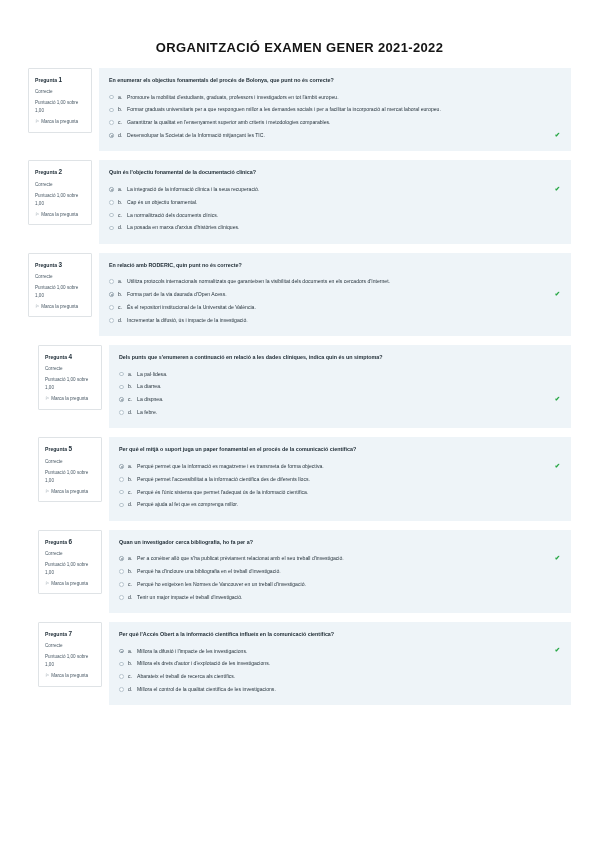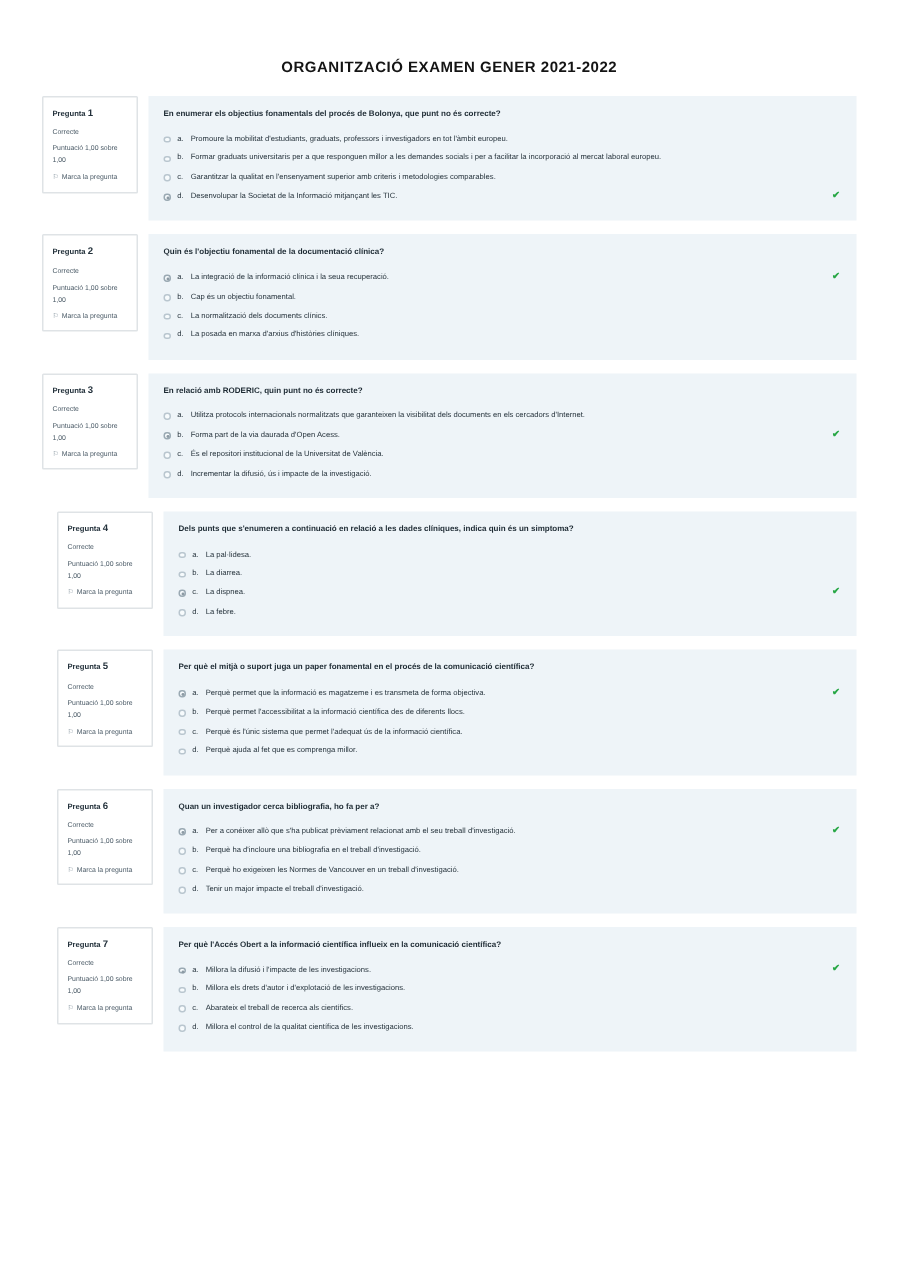--- a/index.html
+++ b/index.html
@@ -12,21 +12,21 @@
     overflow:hidden;
   }
   .page{
     width:599px;height:848px;
     position:relative;
     box-sizing:border-box;
     padding:0 28px;
   }
   .doc-title{
     text-align:center;
-    font-size:10px;
+    font-size:13px;
     font-weight:bold;
     letter-spacing:.35px;
     color:#141414;
     padding-top:40px;
     padding-bottom:13px;
   }
 
   
   .qblock{
     display:flex;

